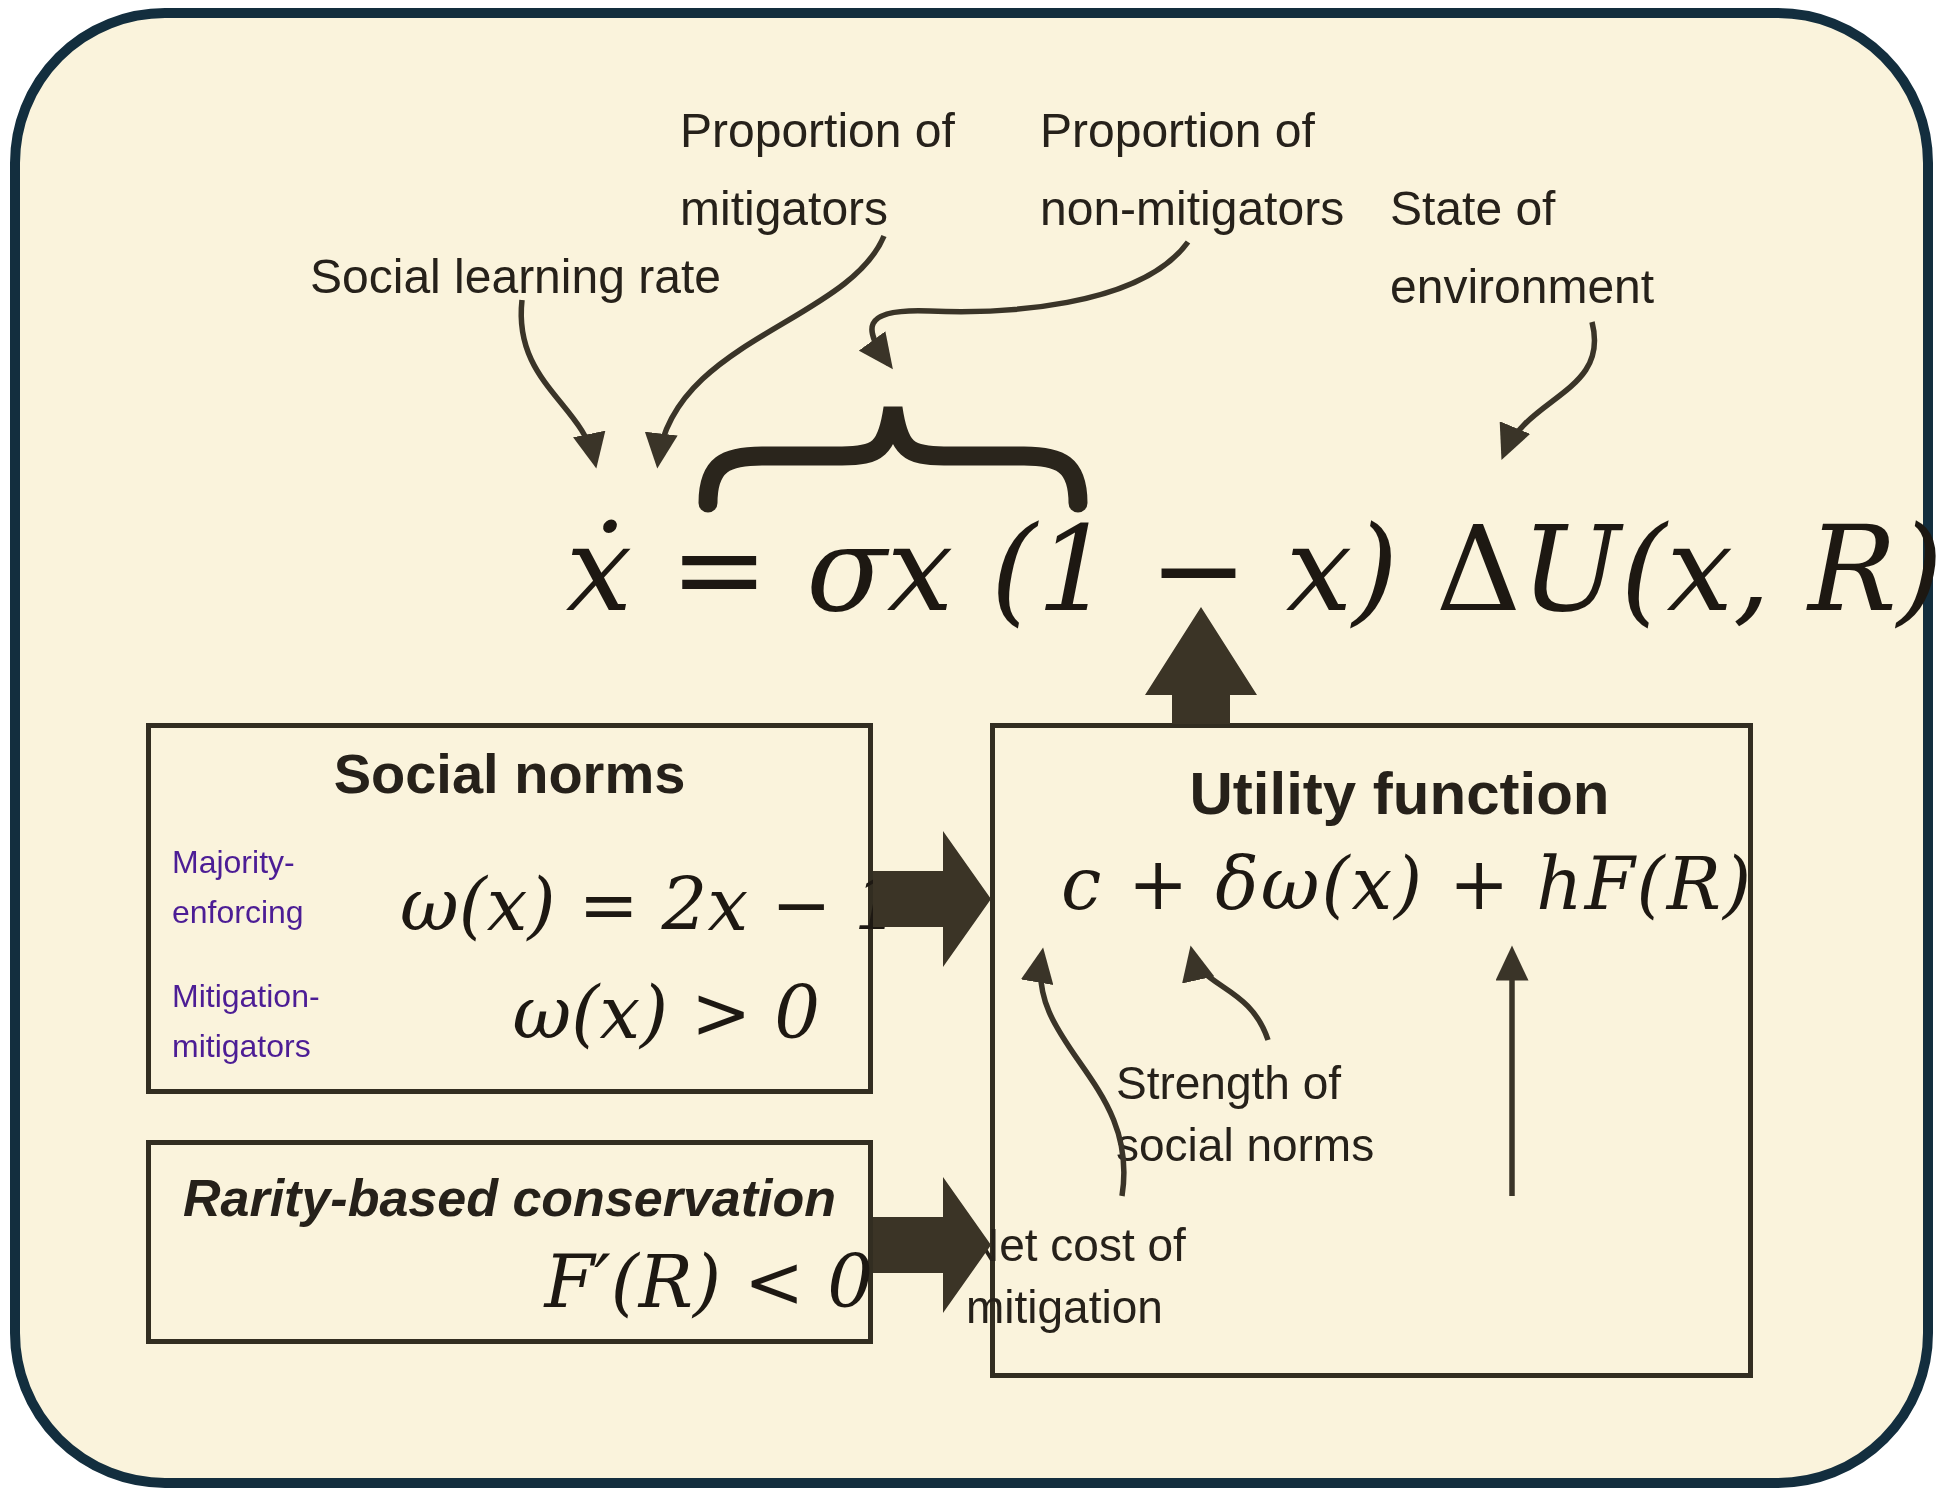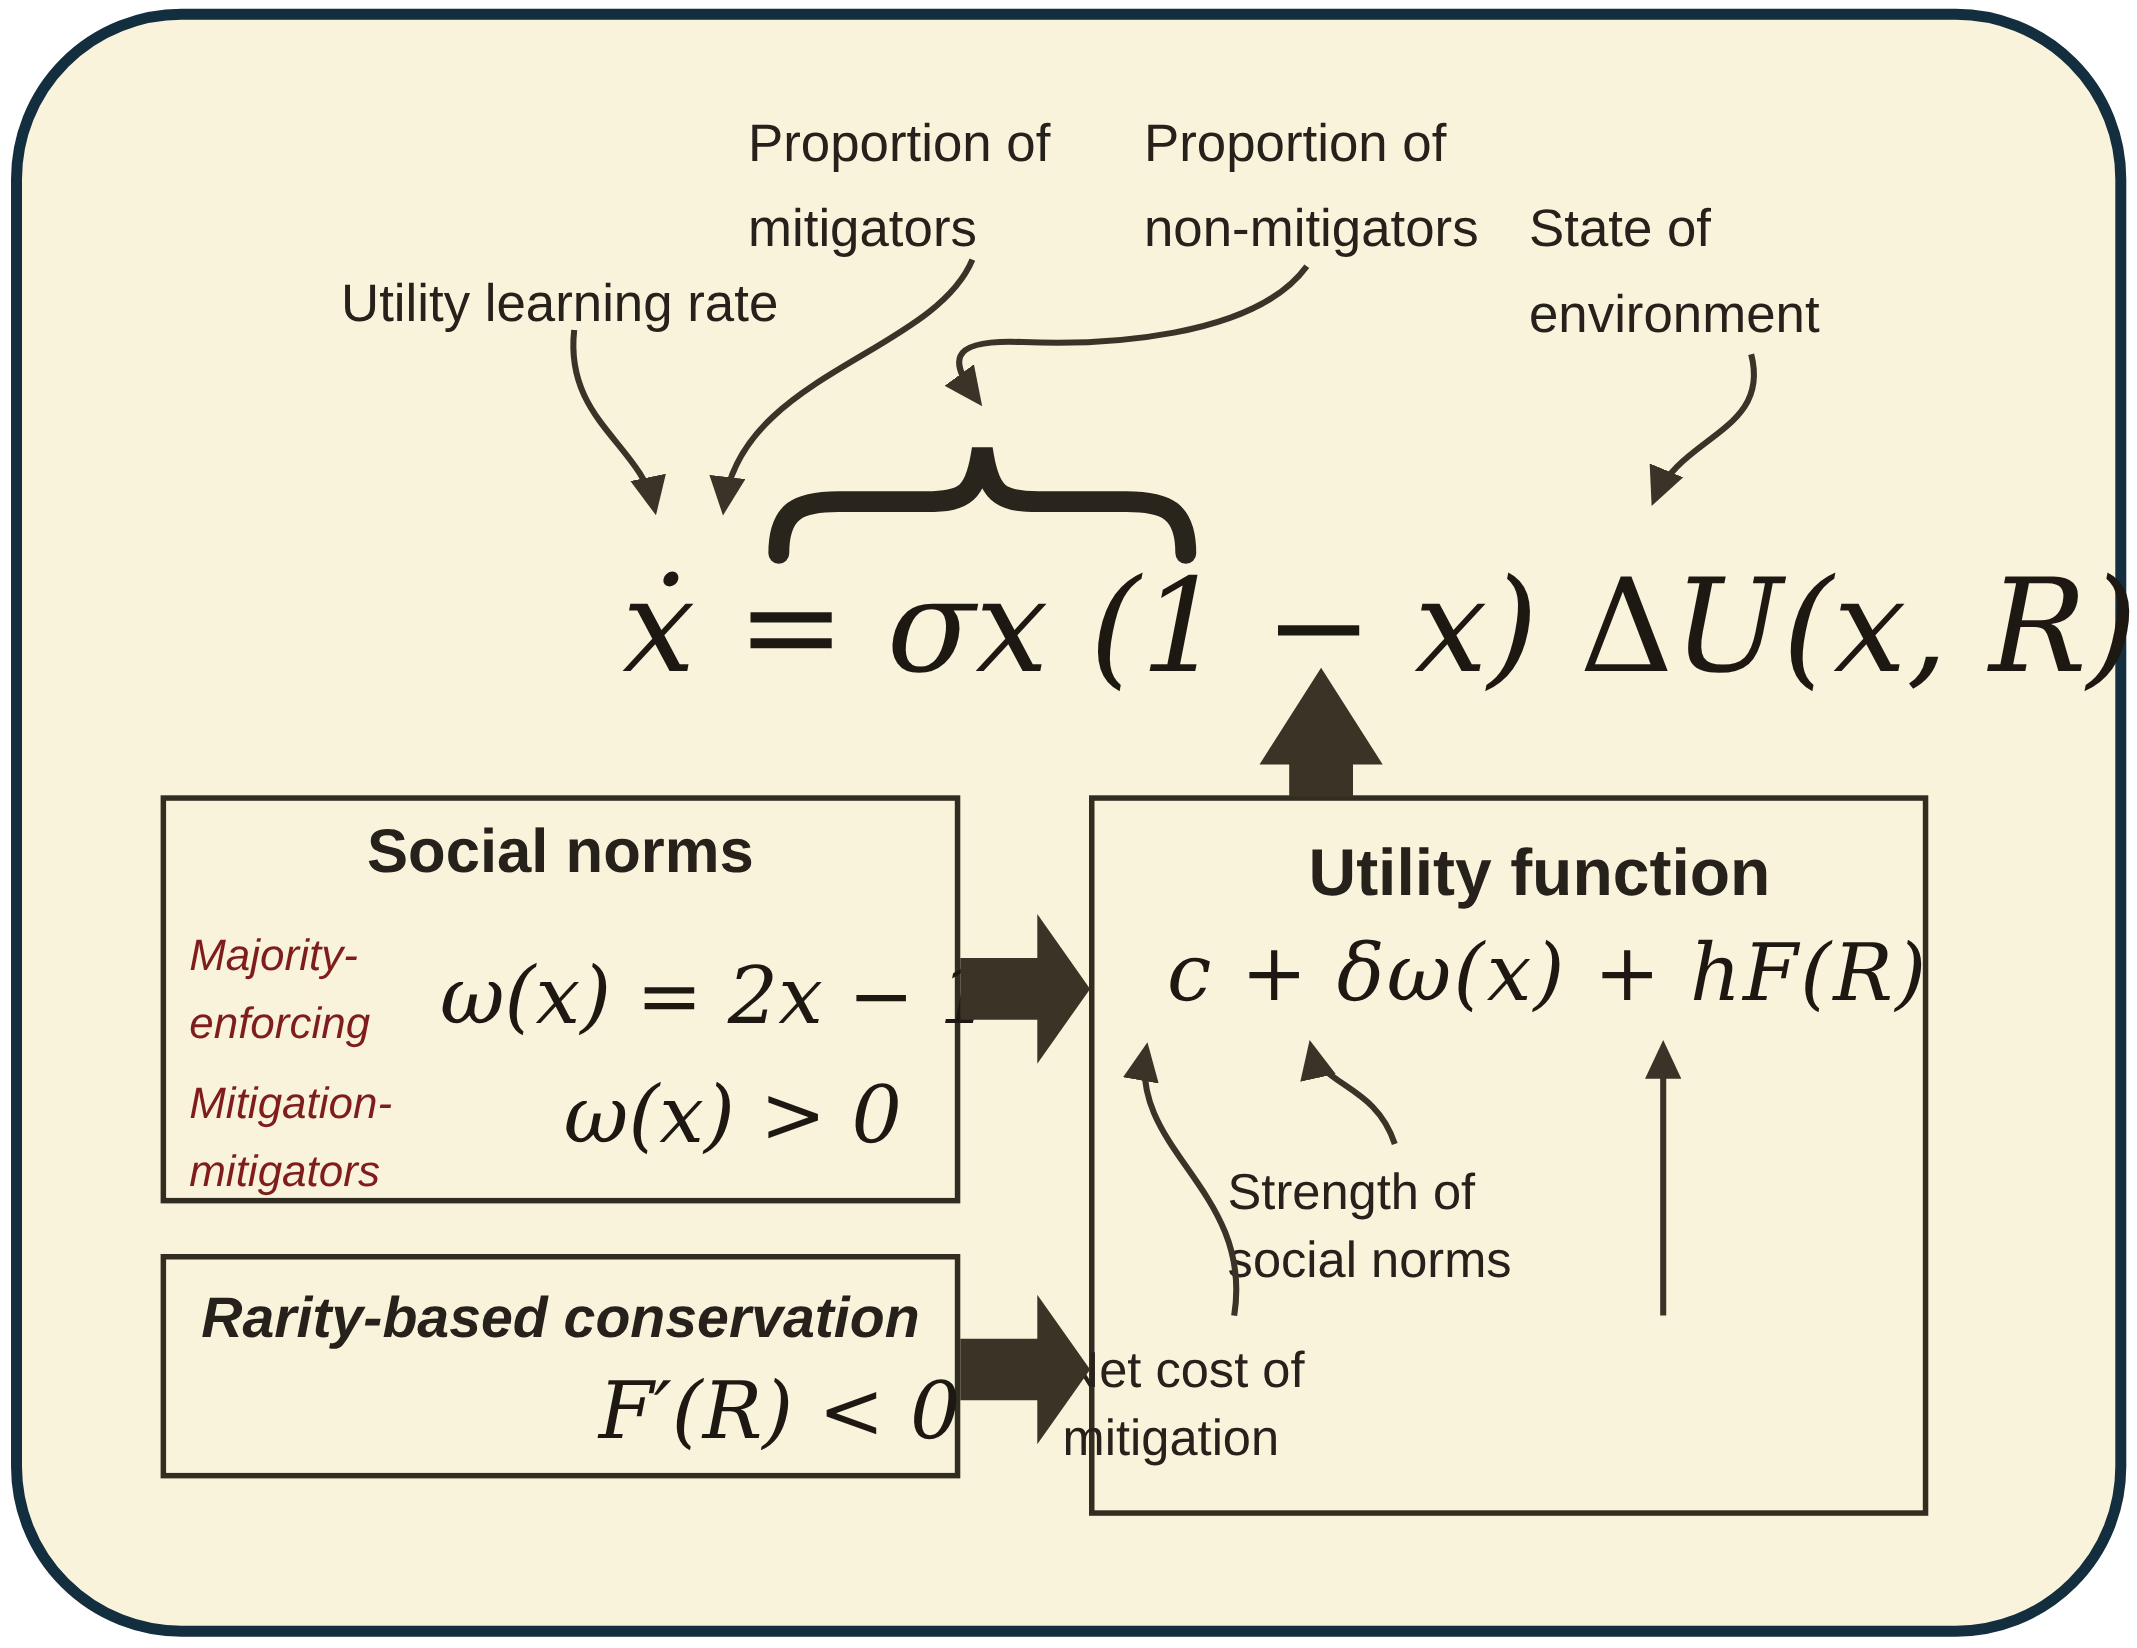--- a/index.html
+++ b/index.html
@@ -12,30 +12,30 @@
     background:#faf3dc;border:10px solid #132e3e;border-radius:155px;
   }
   .lbl{position:absolute;white-space:pre-line;text-align:left;color:#26211a;}
   .top-lbl{font-size:48px;line-height:1.62;font-weight:500;}
   .ann-lbl{font-size:46px;line-height:1.35;font-weight:500;margin-top:14px;}
   .math{font-family:"DejaVu Serif","Liberation Serif",serif;font-style:italic;color:#1d1812;white-space:nowrap;}
   .math .up{font-style:normal;}
   .eq{position:absolute;text-align:right;}
   .box{position:absolute;border:5px solid #322d21;background:transparent;}
   .box-title{position:absolute;text-align:center;font-weight:bold;color:#26211a;}
-  .row-lbl{position:absolute;white-space:pre-line;font-size:40px;line-height:1.55;text-align:left;color:#7f1d1d;font-style:italic;}
+  .row-lbl{position:absolute;white-space:pre-line;font-size:32px;line-height:1.55;text-align:left;color:#4c1d95;}
   svg.overlay{position:absolute;left:0;top:0;pointer-events:none;}
 </style>
 </head>
 <body>
 
 <div id="stage">
   <div id="panel"></div>
 
-  <div class="lbl top-lbl" style="left:310px;top:238px;width:480px;">Utility learning rate</div>
+  <div class="lbl top-lbl" style="left:310px;top:238px;width:480px;">Social learning rate</div>
   <div class="lbl top-lbl" style="left:680px;top:92px;width:380px;">Proportion of
 mitigators</div>
   <div class="lbl top-lbl" style="left:1040px;top:92px;width:410px;">Proportion of
 non-mitigators</div>
   <div class="lbl top-lbl" style="left:1390px;top:170px;width:330px;">State of
 environment</div>
 
   <div class="eq math" style="left:0px;top:477px;width:1943px;height:185px;line-height:185px;font-size:118px;">
     <span>ẋ = σx (1 − x) </span><span class="up">Δ</span><span>U(x, R)</span>
   </div>

